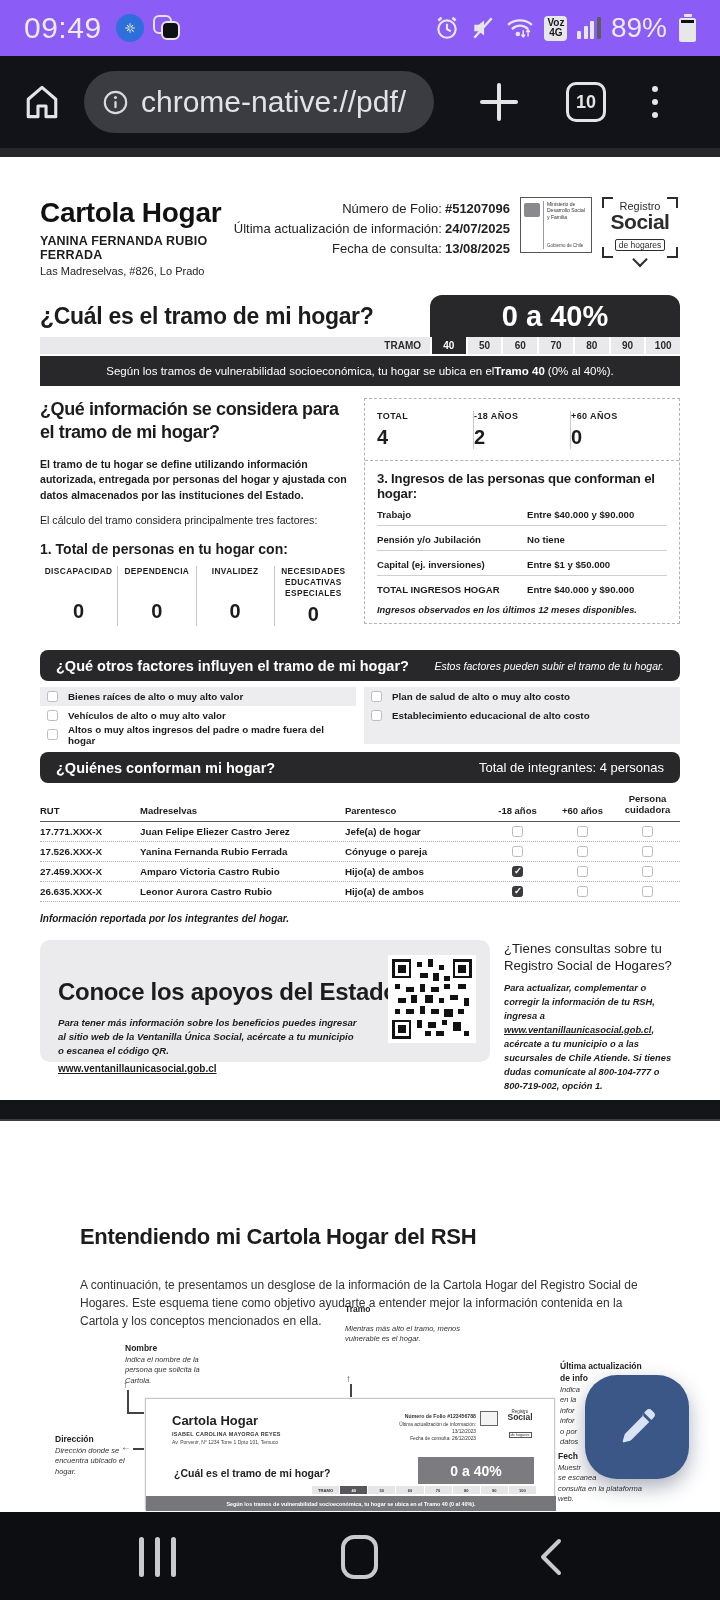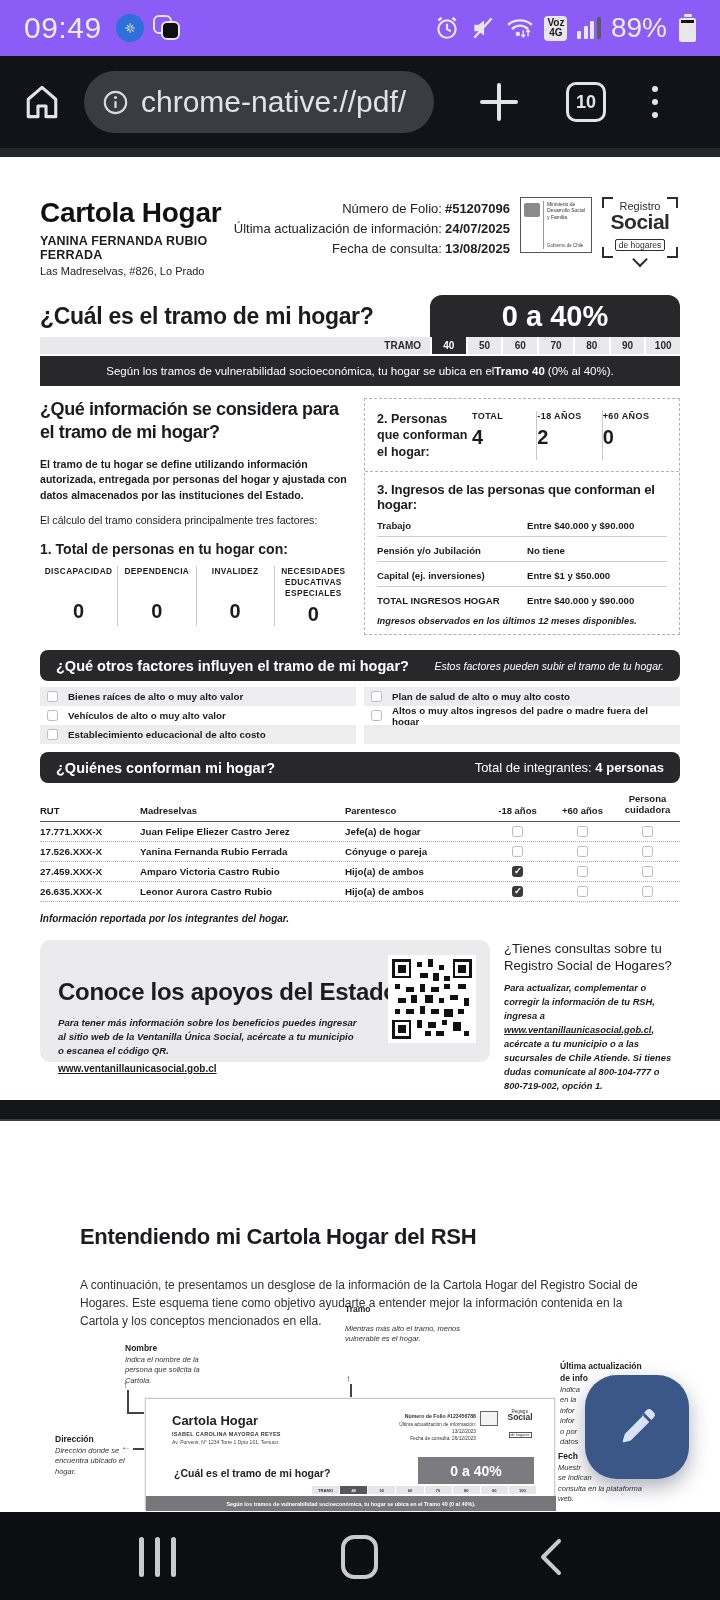--- a/index.html
+++ b/index.html
@@ -98,21 +98,21 @@
   .rdash { border-top:1px dashed #b3b3b6; margin:11px -12px 10px; }
   .colR h4 { font-size:13.2px; font-weight:bold; letter-spacing:-.2px; }
   .irow { display:flex; font-size:9.6px; font-weight:bold; padding:8px 0 5px; border-bottom:1px solid #cfcfd2; }
   .irow.last { border-bottom:none; }
   .irow .l { width:150px; }
   .inote { font-size:9.3px; font-weight:bold; font-style:italic; margin-top:5px; }
 
   .secbar { height:31px; background:#28282a; border-radius:8px; color:#fff; display:flex; align-items:center; padding:0 16px; }
   .secbar .t { font-size:14.5px; font-weight:bold; }
   .secbar .n { margin-left:auto; font-size:10.5px; font-style:italic; }
-  .secbar .n b { font-weight:bold; }
+  .secbar .n b { font-weight:normal; }
   .mt16 { margin-top:16px; } .mt8 { margin-top:8px; }
   .chkgrid { display:grid; grid-template-columns:1fr 1fr; column-gap:8px; margin-top:6px; }
   .chkitem { display:flex; align-items:center; gap:10px; height:19px; padding:0 7px; font-size:9.8px; font-weight:bold; }
   .chkitem.odd { background:#ededef; }
   .cbx { width:11px; height:11px; border:1.5px solid #bcbcc0; border-radius:2.5px; background:#fff; flex-shrink:0; position:relative; }
   .cbx.checked { background:#3a3a3e; border-color:#3a3a3e; }
   .cbx.checked::after { content:"✓"; position:absolute; top:-2px; left:1px; color:#fff; font-size:9.5px; }
 
   .mthead { display:grid; grid-template-columns:100px 205px 140px 65px 65px 65px; font-size:9.5px; font-weight:bold; padding:8px 0 5px; border-bottom:1.5px solid #555; align-items:end; margin-top:2px; }
   .mtrow { display:grid; grid-template-columns:100px 205px 140px 65px 65px 65px; font-size:9.8px; font-weight:bold; height:20px; align-items:center; border-bottom:1px dotted #b2b2b6; }
@@ -316,21 +316,20 @@
             <div class="val">0</div>
           </div>
         <div class="fcell">
             <div class="lbl">NECESIDADES EDUCATIVAS ESPECIALES</div>
             <div class="val">0</div>
           </div>
       </div>
     </div>
     <div class="colR">
       <div class="persons">
-        <div class="ptitle">2. Personas que conforman el hogar:</div>
         <div class="pstats">
           <div class="stat">
               <div class="lbl">TOTAL</div>
               <div class="val">4</div>
             </div>
           <div class="stat">
               <div class="lbl">-18 AÑOS</div>
               <div class="val">2</div>
             </div>
           <div class="stat">
@@ -371,27 +370,27 @@
         <span>Bienes raíces de alto o muy alto valor</span>
       </div>
     <div class="chkitem odd">
         <span class="cbx"></span>
         <span>Plan de salud de alto o muy alto costo</span>
       </div>
     <div class="chkitem">
         <span class="cbx"></span>
         <span>Vehículos de alto o muy alto valor</span>
       </div>
+    <div class="chkitem odd">
+        <span class="cbx"></span>
+        <span>Establecimiento educacional de alto costo</span>
+      </div>
     <div class="chkitem">
         <span class="cbx"></span>
         <span>Altos o muy altos ingresos del padre o madre fuera del hogar</span>
-      </div>
-    <div class="chkitem odd">
-        <span class="cbx"></span>
-        <span>Establecimiento educacional de alto costo</span>
       </div>
     <div class="chkitem odd"></div>
   </div>
 
   <div class="secbar mt8">
     <span class="t">¿Quiénes conforman mi hogar?</span>
     <span class="n" style="font-style:normal; font-size:13px;"><span>Total de integrantes:</span> <b>4 personas</b></span>
   </div>
   <div class="mthead">
     <span>RUT</span>
@@ -546,21 +545,21 @@
       <span class="ab">Indica</span>
       <span class="ab">en la</span>
       <span class="ab">infor</span>
       <span class="ab">infor</span>
       <span class="ab">o por</span>
       <span class="ab">datos</span>
     </div>
     <div class="ann" style="left:558px; top:330px; width:120px;">
       <span class="at">Fech</span>
       <span class="ab">Muestr</span>
-      <span class="ab">se indican</span>
+      <span class="ab">se escanea</span>
       <span class="ab">consulta en la plataforma</span>
       <span class="ab">web.</span>
     </div>
 
     <span class="arrowch" style="left:346px; top:252px;">↑</span>
     <div class="ln" style="left:350px; top:263px; width:1.5px; height:103px;"></div>
     <span class="dot" style="left:348px; top:364px;"></span>
     <span class="arrowch" style="left:123px; top:258px;">↑</span>
     <div class="ln" style="left:127px; top:269px; width:1.5px; height:22px;"></div>
     <div class="ln" style="left:127px; top:291px; width:42px; height:1.5px;"></div>

